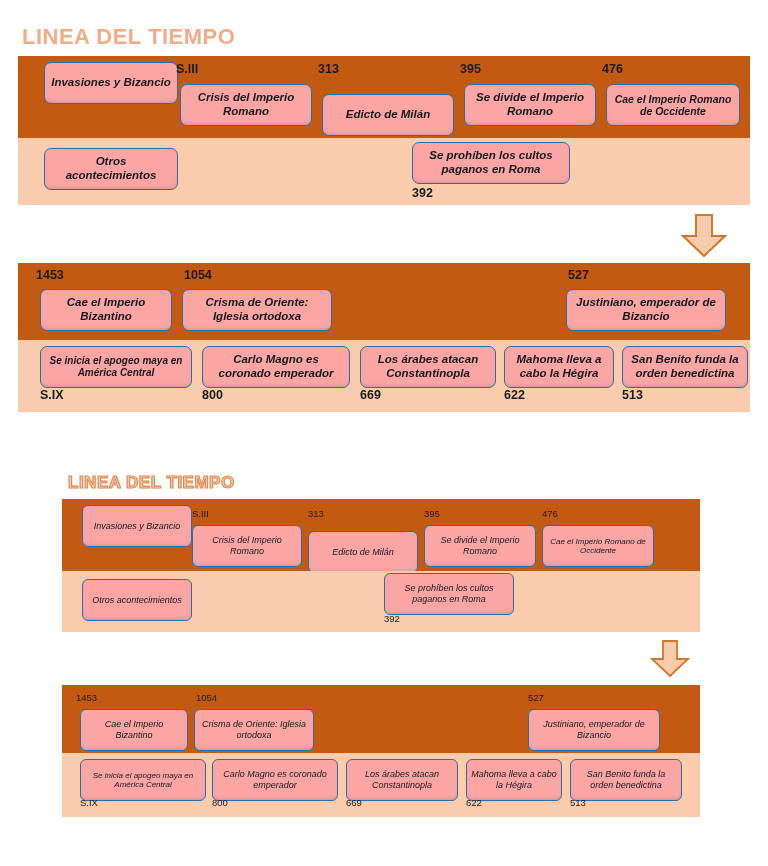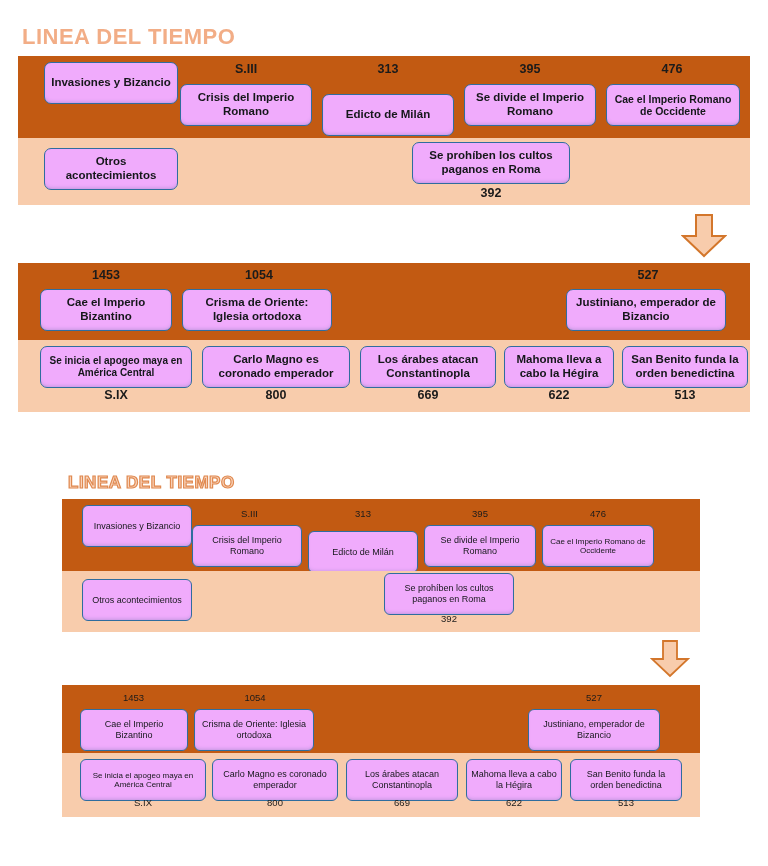--- a/index.html
+++ b/index.html
@@ -34,36 +34,36 @@
   .tl-band {
     position: relative;
     box-sizing: border-box;
   }
   .tl-band.orange { background: #C25A12; }
   .tl-band.peach  { background: #F8CCAC; }
 
   .tl-box {
     position: absolute;
     box-sizing: border-box;
-    background: #f0abfc;
+    background: #fca5a5;
     border: 1.6px solid #2F6D9E;
     border-radius: 7px;
     display: flex;
     align-items: center;
     justify-content: center;
     text-align: center;
     color: #15171A;
     padding: 20px 4px;
     line-height: 1.18;
     box-shadow: inset 0 -3px 4px -3px rgba(40,90,130,.35);
+    font-style: italic;
   }
 
   .tl-date {
     position: absolute;
-    text-align: center;
     color: #1B1B1B;
     white-space: nowrap;
   }
 
   .tl-arrow {
     position: absolute;
   }
 
   
   #copy1 { left: 0; top: 0; width: 768px; }

